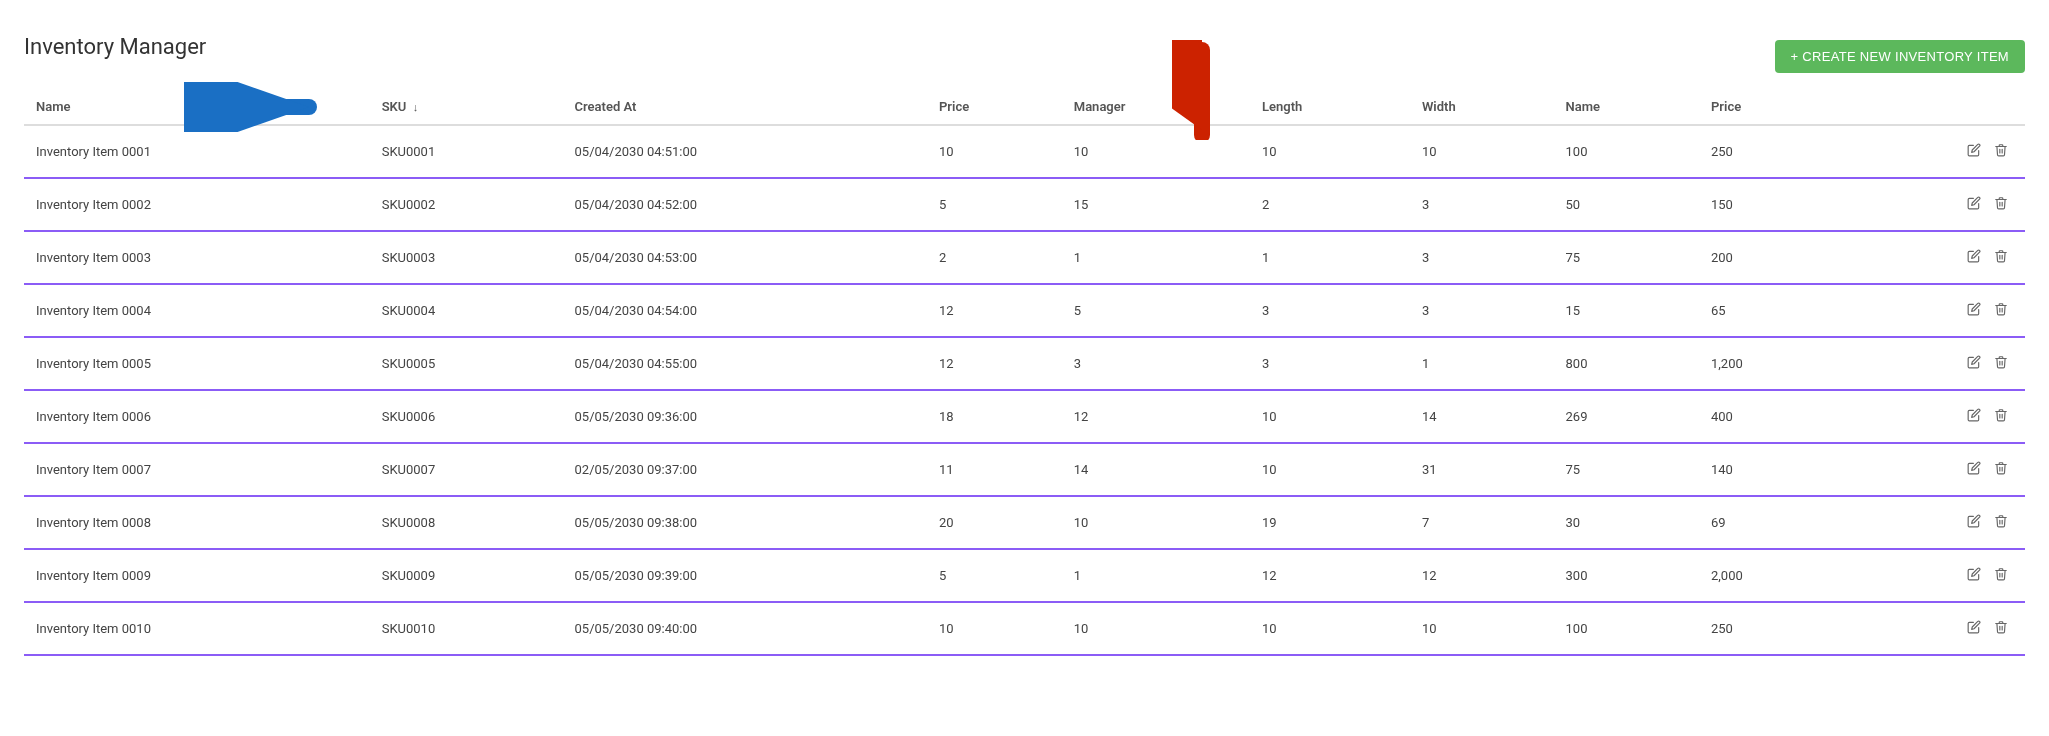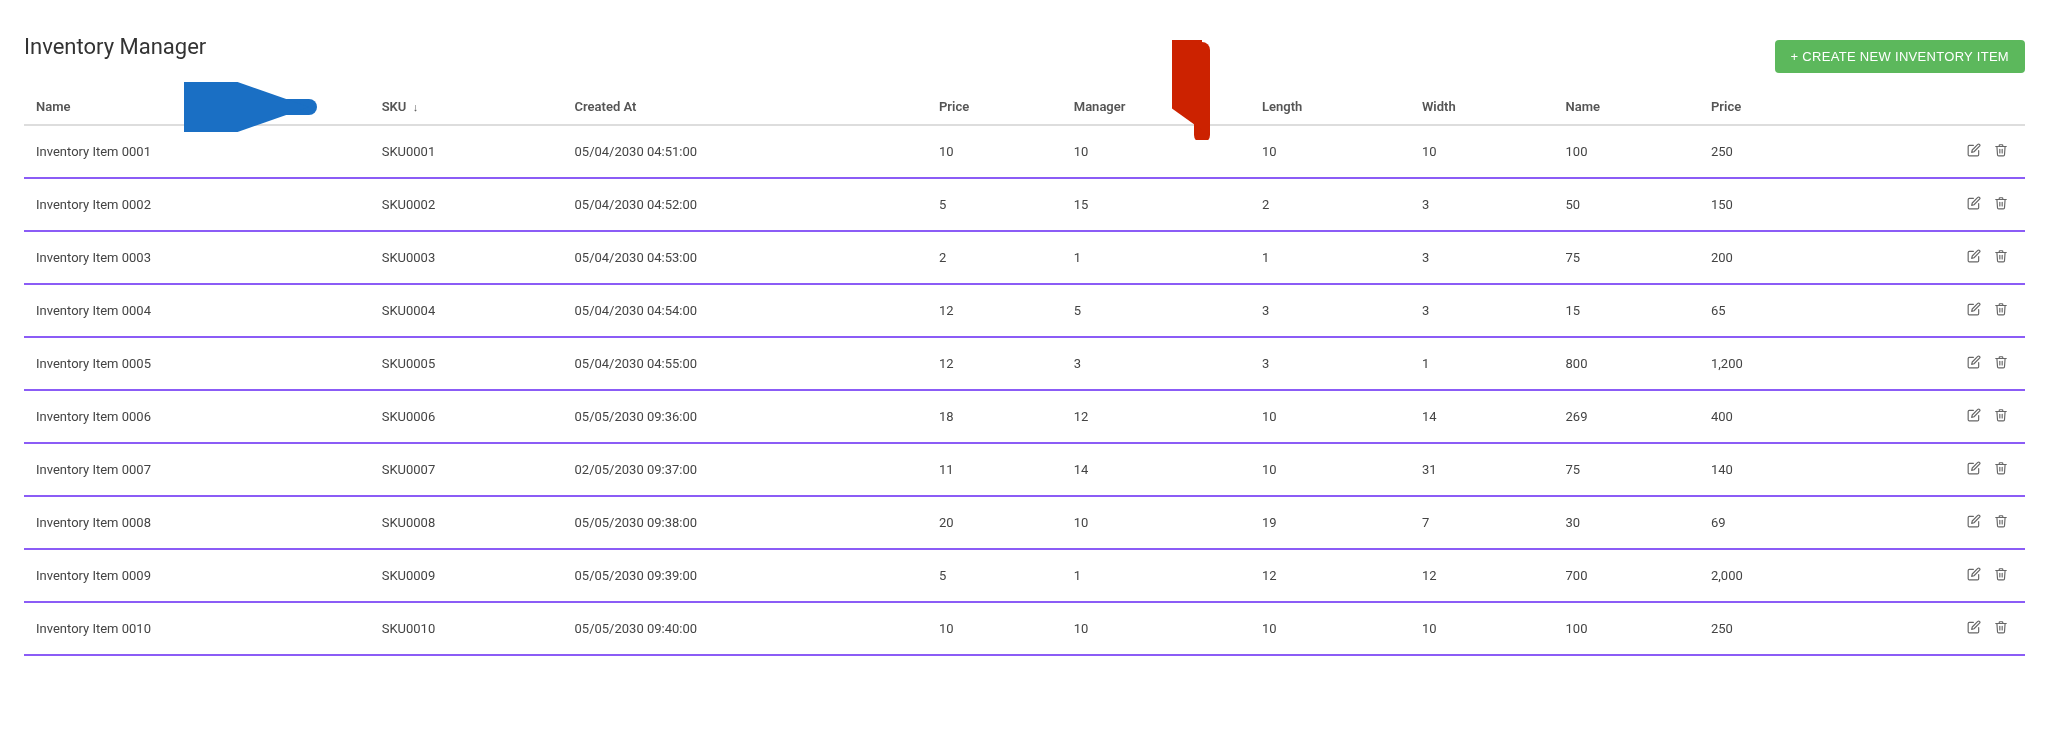--- a/index.html
+++ b/index.html
@@ -384,21 +384,21 @@
       </td>
     </tr>
           <tr>
       <td>Inventory Item 0009</td>
       <td>SKU0009</td>
       <td>05/05/2030 09:39:00</td>
       <td>5</td>
       <td>1</td>
       <td>12</td>
       <td>12</td>
-      <td>700</td>
+      <td>300</td>
       <td>2,000</td>
       <td class="actions-cell">
         <button class="action-btn" title="Edit">
           <svg width="14" height="14" viewBox="0 0 24 24" fill="none" stroke="#666" stroke-width="2" stroke-linecap="round" stroke-linejoin="round">
             <path d="M11 4H4a2 2 0 0 0-2 2v14a2 2 0 0 0 2 2h14a2 2 0 0 0 2-2v-7"></path>
             <path d="M18.5 2.5a2.121 2.121 0 0 1 3 3L12 15l-4 1 1-4 9.5-9.5z"></path>
           </svg>
         </button>
         <button class="action-btn" title="Delete">
           <svg width="14" height="14" viewBox="0 0 24 24" fill="none" stroke="#666" stroke-width="2" stroke-linecap="round" stroke-linejoin="round">

